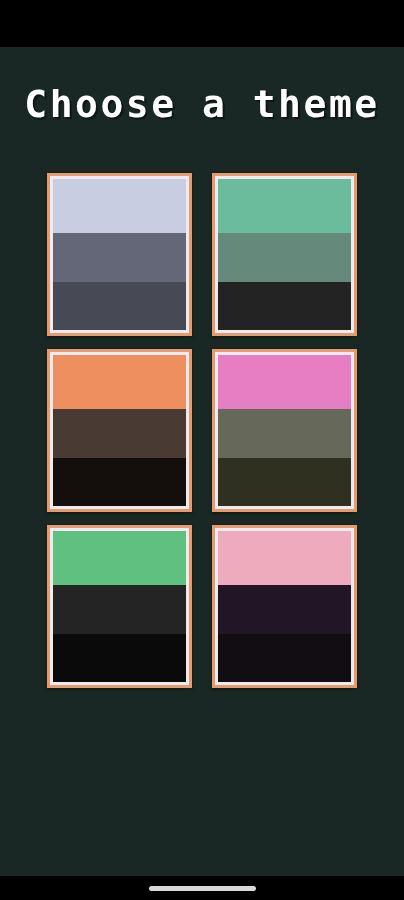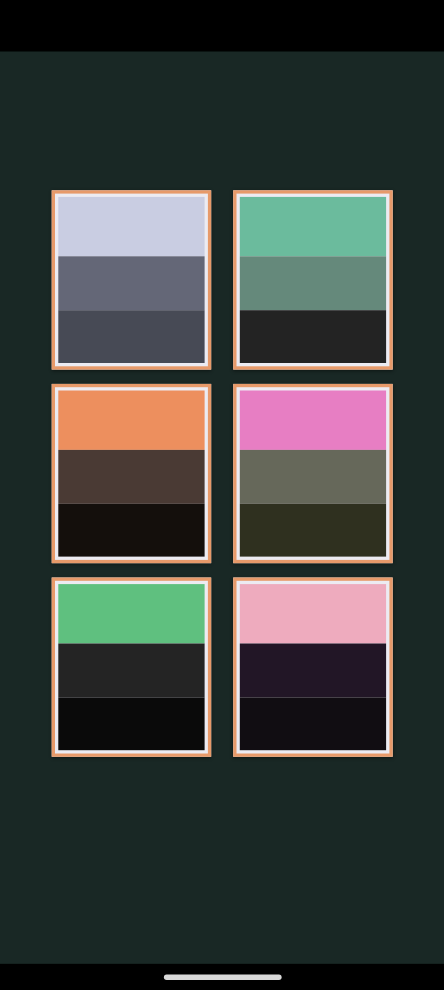--- a/index.html
+++ b/index.html
@@ -100,20 +100,21 @@
 </style>
 </head>
 <body>
 
 <div class="phone" style="background: rgb(25, 40, 37);">
 
   <div class="status-bar" style="background: rgb(0, 0, 0);"></div>
 
   <div class="app-body" style="background: rgb(25, 40, 37);">
 
+    <div class="page-title" style="color: rgb(255, 255, 255);">Choose a theme</div>
 
     <div class="theme-grid">
 
       <div class="theme-card" style="border-color: rgb(231, 154, 106); background: rgb(236, 235, 242);">
         <div class="swatch-stack">
           <div class="band b1" style="background: rgb(201, 205, 226);"></div>
           <div class="band b2" style="background: rgb(100, 103, 119);"></div>
           <div class="band b3" style="background: rgb(71, 74, 85);"></div>
         </div>
       </div>

